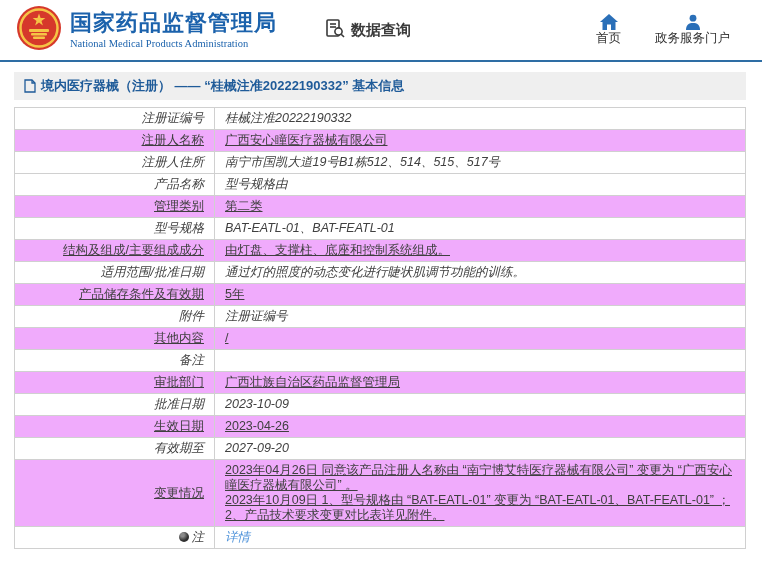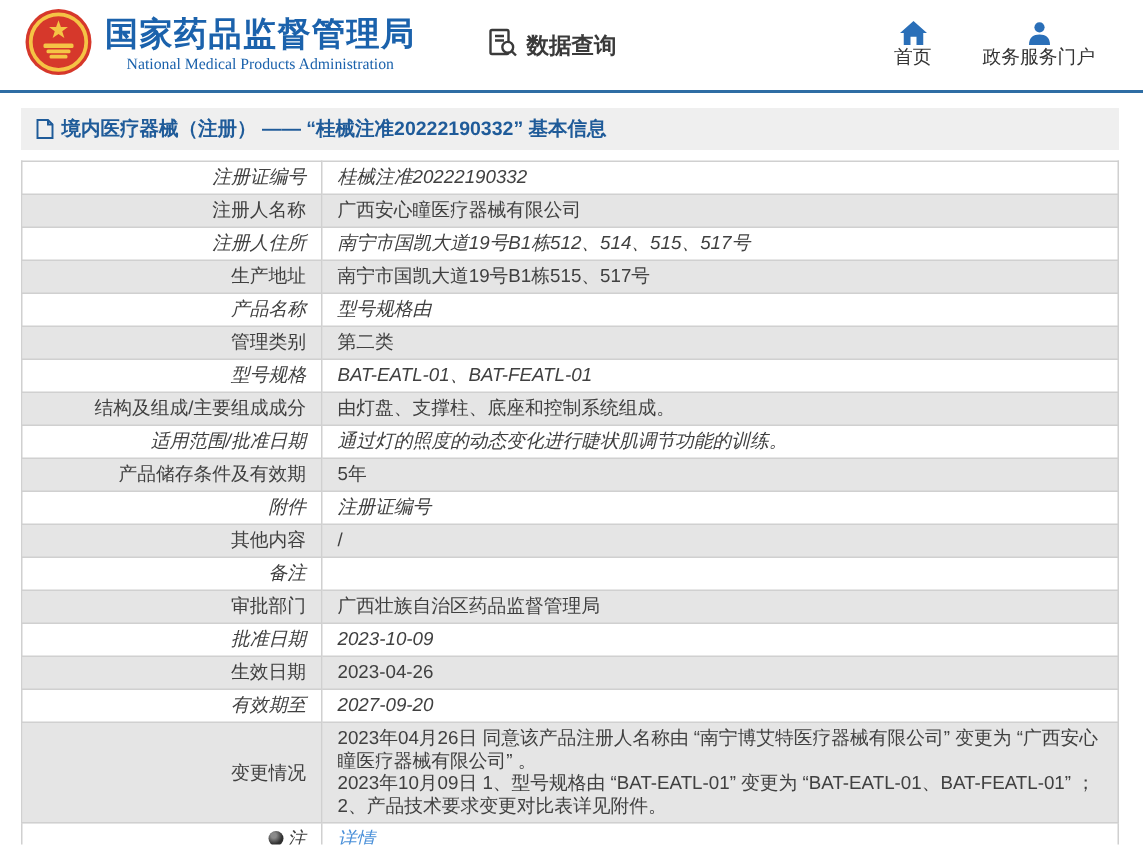--- a/index.html
+++ b/index.html
@@ -12,21 +12,21 @@
   }
   
   .header {
     height: 62px;
     display: flex;
     align-items: center;
     padding: 0 18px 0 16px;
     border-bottom: 2px solid #2e6da4;
     background: #ffffff;
   }
-  .logo-group { display: flex; align-items: center; gap: 8px; text-align: center; }
+  .logo-group { display: flex; align-items: center; gap: 8px; }
   .emblem { width: 46px; height: 46px; flex: 0 0 auto; }
   .logo-text .cn {
     font-size: 22px; font-weight: bold; color: #1b62ac; letter-spacing: 1px;
     line-height: 24px;
   }
   .logo-text .en {
     font-size: 10.5px; color: #1b62ac; line-height: 13px; margin-top: 2px; font-family: Liberation Serif, serif;
   }
   .data-query {
     display: flex; align-items: center; gap: 5px;
@@ -58,21 +58,21 @@
     border-collapse: collapse;
     table-layout: fixed;
     font-size: 12.5px;
   }
   table.info td {
     border: 1px solid #d0d0d0;
     padding: 3px 10px;
     vertical-align: middle;
     line-height: 15px;
   }
-  table.info tr.even td { background: #e5e5e5; }
+  table.info tr.even td { background: #f0abfc; text-decoration: underline; }
   table.info tr.odd td  { background: #ffffff; font-style: italic; }
   td.label-cell {
     width: 200px;
     text-align: right;
     color: #404040;
     white-space: nowrap;
   }
   td.value-cell { text-align: left; color: #404040; word-break: break-all; }
   td.value-cell div { line-height: 15px; }
   td.value-cell a { color: #4a90d9; text-decoration: none; }
@@ -161,24 +161,20 @@
           <td class="value-cell">桂械注准20222190332</td>
         </tr>
         <tr class="even">
           <td class="label-cell">注册人名称</td>
           <td class="value-cell">广西安心瞳医疗器械有限公司</td>
         </tr>
         <tr class="odd">
           <td class="label-cell">注册人住所</td>
           <td class="value-cell">南宁市国凯大道19号B1栋512、514、515、517号</td>
         </tr>
-        <tr class="even">
-          <td class="label-cell">生产地址</td>
-          <td class="value-cell">南宁市国凯大道19号B1栋515、517号</td>
-        </tr>
         <tr class="odd">
           <td class="label-cell">产品名称</td>
           <td class="value-cell">型号规格由</td>
         </tr>
         <tr class="even">
           <td class="label-cell">管理类别</td>
           <td class="value-cell">第二类</td>
         </tr>
         <tr class="odd">
           <td class="label-cell">型号规格</td>

